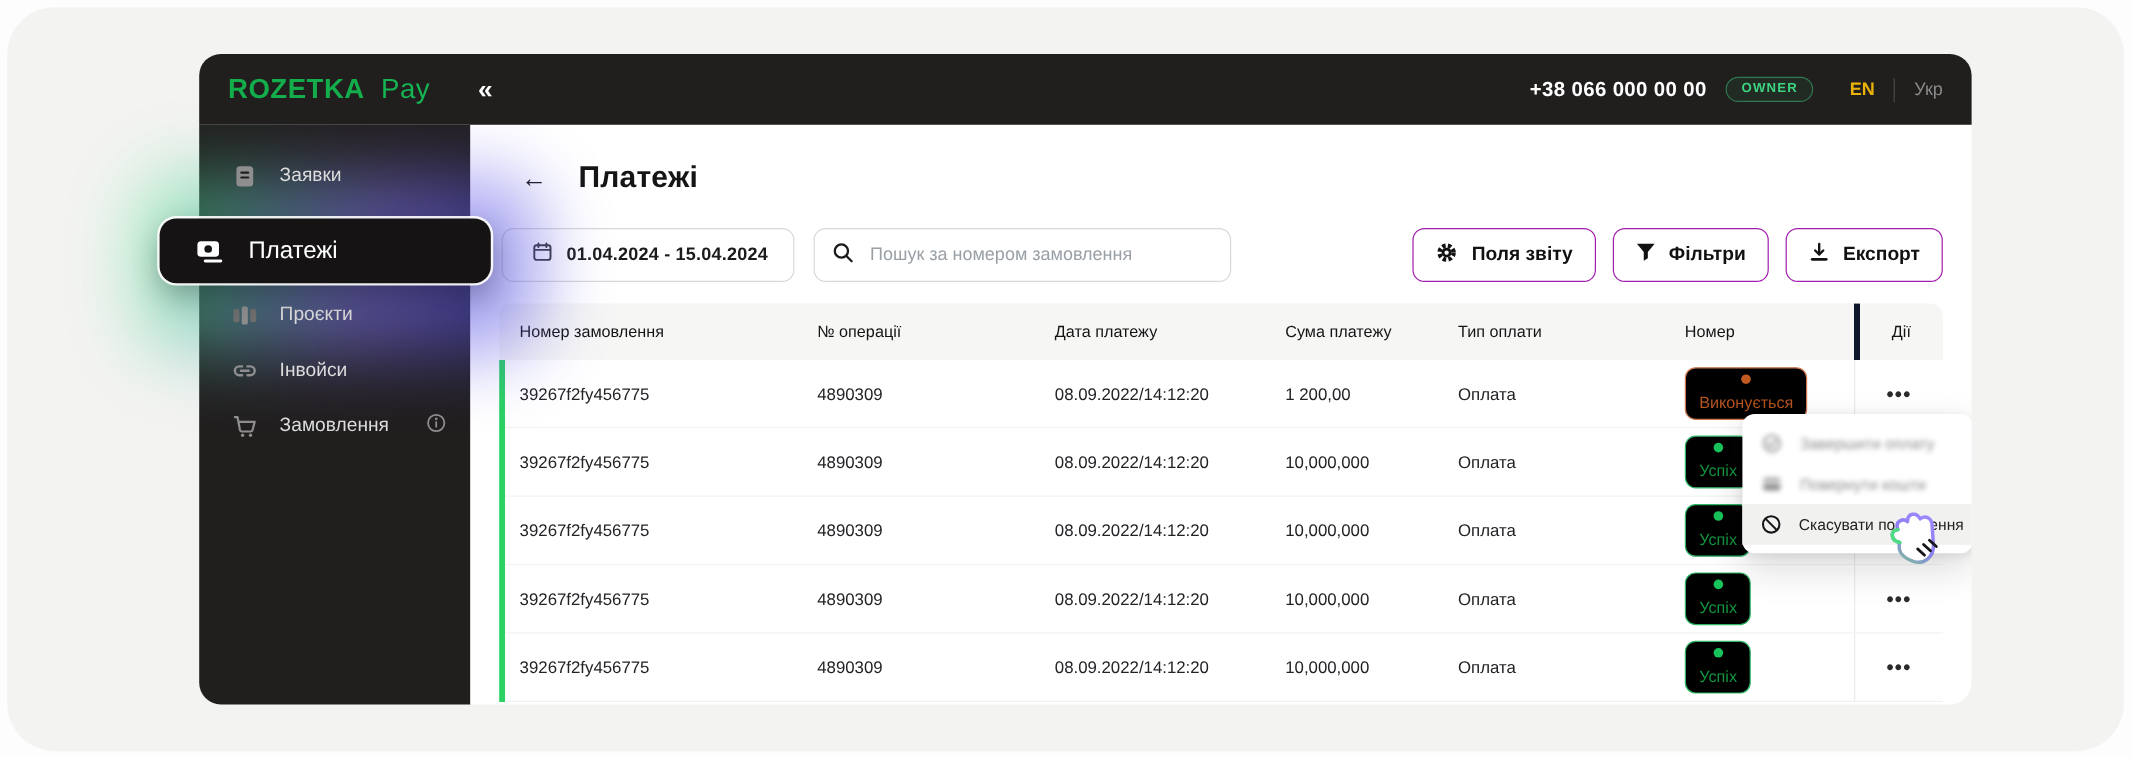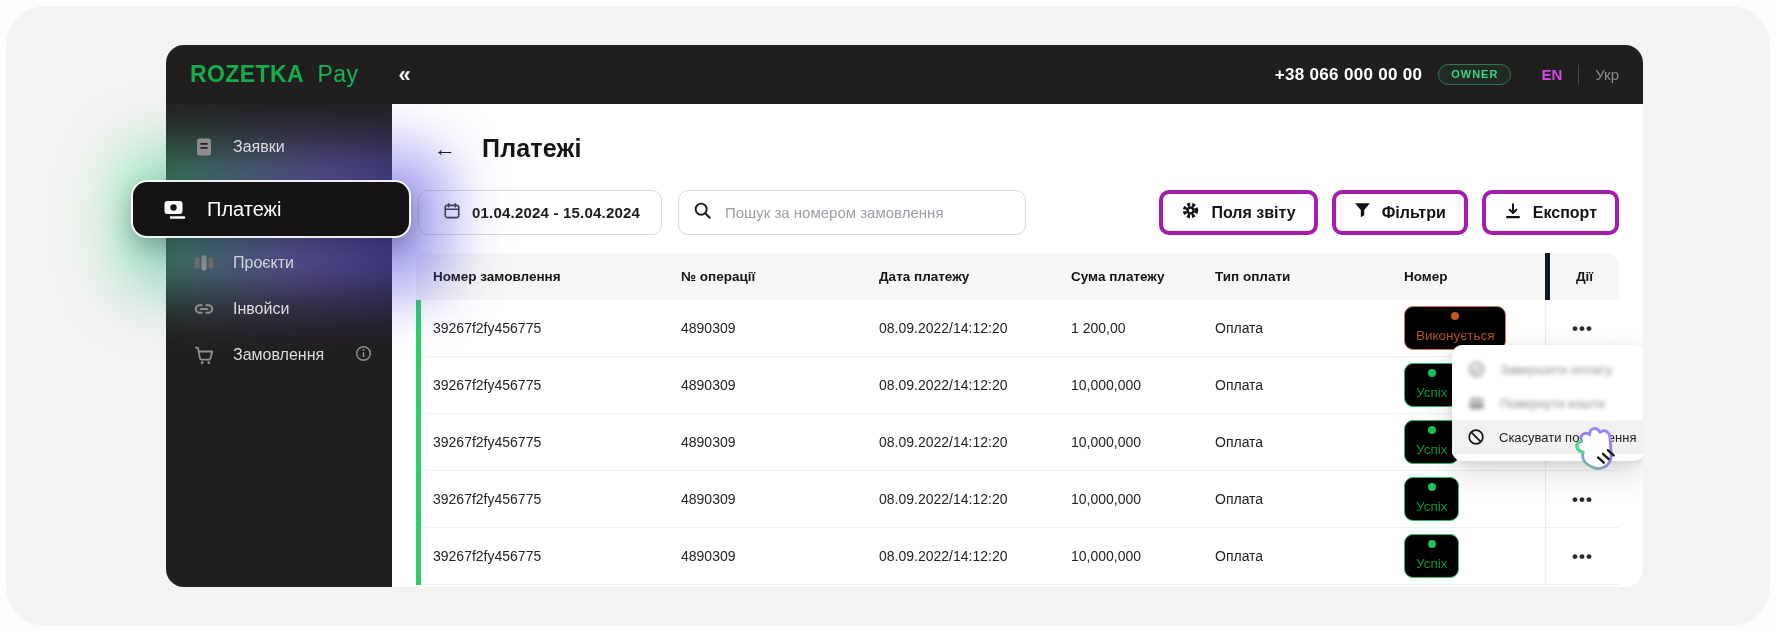--- a/index.html
+++ b/index.html
@@ -14,21 +14,21 @@
   .topbar{height:59px;background:#211e1e;border-radius:18px 18px 0 0;
           display:flex;align-items:center;padding:0 24px;position:relative;z-index:5;}
   .logo{font-size:23px;letter-spacing:.4px;white-space:nowrap;}
   .logo .brand{font-weight:800;color:#13ad4c;}
   .logo .suffix{font-weight:500;color:#16b553;}
   .collapse{color:#fff;font-size:22px;font-weight:700;margin-left:40px;cursor:pointer;line-height:1;}
   .topbar-right{margin-left:auto;display:flex;align-items:center;gap:16px;}
   .phone{color:#fff;font-size:17px;font-weight:600;letter-spacing:.3px;}
   .owner-badge{border:1.5px solid #2e7a4e;color:#3bd47f;background:rgba(59,212,127,.07);
                border-radius:999px;padding:3px 12px 4px;font-size:11px;font-weight:700;letter-spacing:1px;}
-  .lang-active{color:#d946ef;font-size:15px;font-weight:700;margin-left:14px;cursor:pointer;}
+  .lang-active{color:#eab308;font-size:15px;font-weight:700;margin-left:14px;cursor:pointer;}
   .lang-sep{width:1px;height:20px;background:#4a4a4a;}
   .lang-inactive{color:#8a8a8a;font-size:15px;font-weight:500;cursor:pointer;}
 
   .app-body{display:flex;height:483px;}
 
   
   .sidebar{width:226px;background:#211e1e;border-radius:0 0 0 18px;position:relative;flex:none;}
   .glow{position:absolute;left:-48px;top:42px;width:330px;height:150px;z-index:1;
         background:linear-gradient(105deg,#3ee27c 5%,#8a7bff 55%,#4543d8 95%);
         filter:blur(30px);opacity:.55;border-radius:40px;pointer-events:none;}
@@ -51,31 +51,31 @@
 
   .toolbar{position:absolute;left:26px;top:86px;width:1201px;display:flex;align-items:center;}
   .field{height:45px;background:#fff;border:1px solid #d8d8d8;border-radius:10px;
          display:flex;align-items:center;padding:0 14px;gap:11px;}
   .date-field{width:244px;cursor:pointer;padding-left:24px;}
   .date-text{font-size:15px;font-weight:700;color:#1b1b1b;letter-spacing:.2px;white-space:nowrap;}
   .search-field{width:348px;margin-left:16px;}
   .search-field input{border:none;outline:none;flex:1;font-size:15px;color:#1b1b1b;
          font-family:"Liberation Sans","DejaVu Sans",sans-serif;background:transparent;}
   .search-field input::placeholder{color:#9aa0a6;}
-  .btn{height:45px;border:4px solid #a21caf;background:#fff;border-radius:10px;
+  .btn{height:45px;border:1px solid #a21caf;background:#fff;border-radius:10px;
        display:flex;align-items:center;gap:11px;padding:0 18px;font-size:16px;font-weight:700;
        color:#121212;cursor:pointer;font-family:"Liberation Sans","DejaVu Sans",sans-serif;white-space:nowrap;}
   .btn+.btn{margin-left:14px;}
   .btn-group{margin-left:auto;display:flex;}
 
   
   .table{position:absolute;left:24px;top:149px;width:1203px;font-size:14px;}
   .thead{display:grid;grid-template-columns:248px 198px 192px 144px 189px 141px 74px;
          height:47px;align-items:center;background:#f6f6f5;border-radius:10px 10px 0 0;
-         padding-left:17px;font-size:13.5px;font-weight:700;color:#141414;}
+         padding-left:17px;font-size:13.5px;font-weight:400;color:#141414;}
   .tbody{border-left:5px solid #2bd163;}
   .trow{display:grid;grid-template-columns:248px 198px 192px 144px 189px 141px 74px;
         height:57px;align-items:center;background:#fff;border-bottom:1px solid #f1f1f1;
         padding-left:12px;color:#232327;}
   .col-actions{height:100%;display:flex;align-items:center;justify-content:center;
                border-left:1px solid #ececec;}
   .thead .col-actions{border-left:5px solid #0f172a;}
   .dots{background:none;border:none;font-size:17px;font-weight:700;color:#2b2b2b;
         letter-spacing:1px;cursor:pointer;line-height:1;padding:6px;}
   .badge{display:inline-flex;align-items:center;gap:8px;padding:5px 11px 6px;border-radius:9px;

